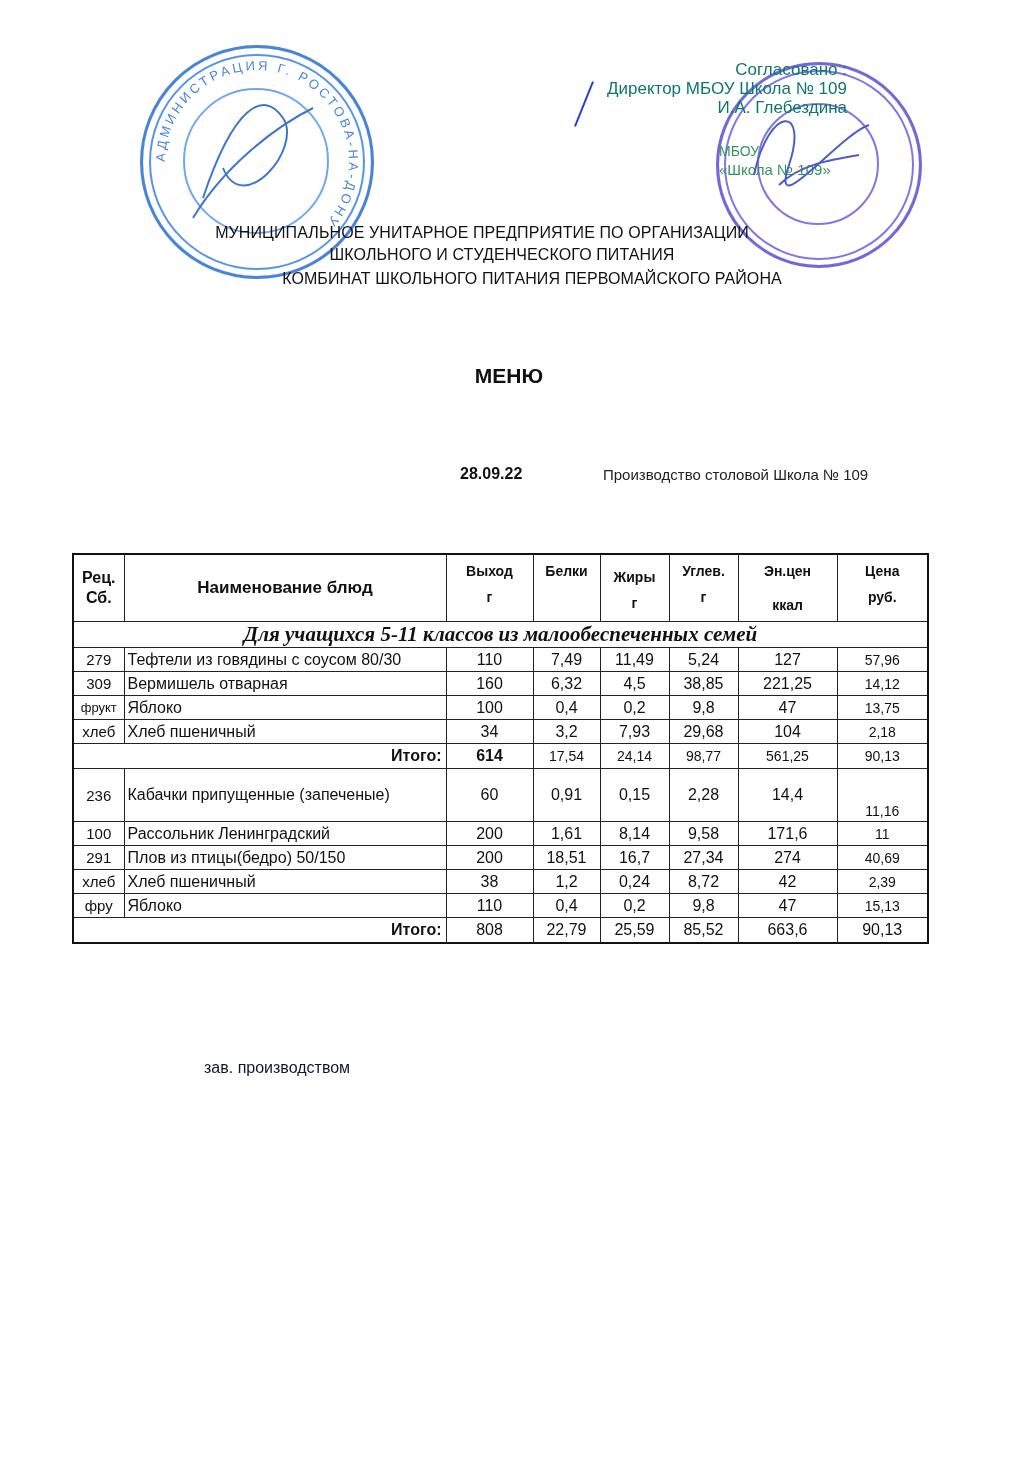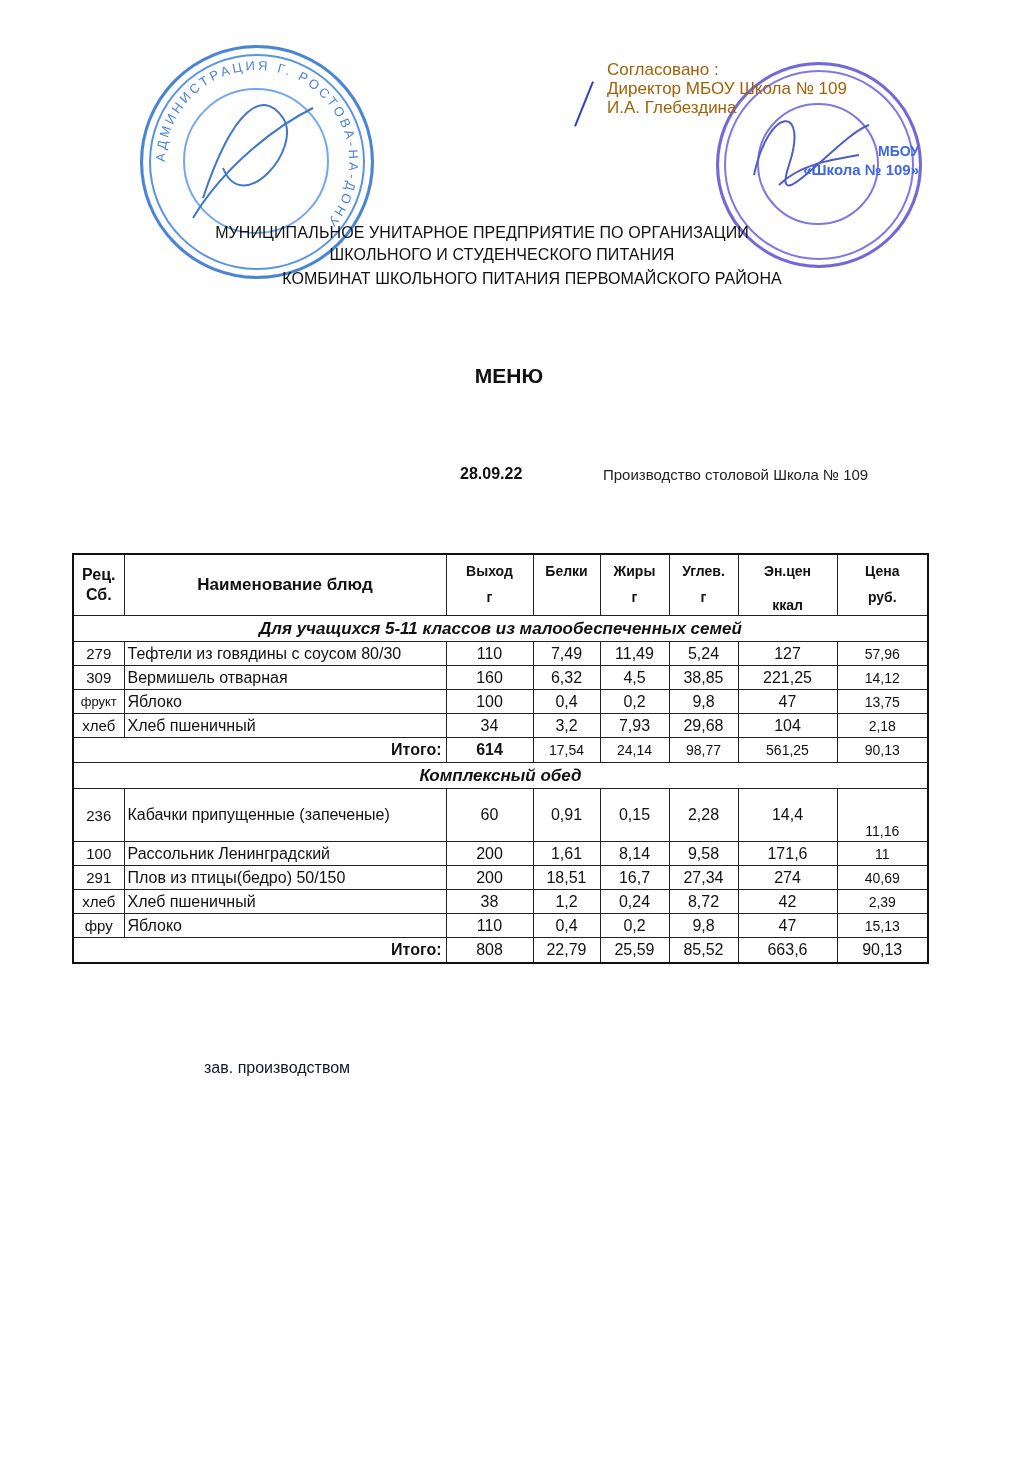--- a/index.html
+++ b/index.html
@@ -27,26 +27,26 @@
     .stamp-right {
       left: 716px; top: 62px; width: 200px; height: 200px;
       border: 3px solid #5b4fd0; box-shadow: inset 0 0 0 5px #fff, inset 0 0 0 7px #6a5fe0;
       opacity: 0.85;
     }
     .stamp-right .inner {
       position: absolute; left: 38px; top: 38px; width: 118px; height: 118px;
       border-radius: 50%; border: 2px solid #6a5fe0;
     }
     .stamp-right .center-text {
-      position: absolute; left: 0; width: 100%; text-align: right;
-      color: #1d4ed8; font-weight: bold; font-size: 14px;
+      position: absolute; left: 0; width: 100%; text-align: left;
+      color: #15803d; font-weight: normal; font-size: 14px;
     }
 
     .approval {
-      left: 607px; top: 60px; font-size: 17px; line-height: 19px; color: #a16207;
+      left: 607px; top: 60px; font-size: 17px; line-height: 19px; color: #0f766e; text-align: right;
     }
     .sign-line {
       position: absolute; left: 583px; top: 80px; width: 2px; height: 48px;
       background: #2f43b8; transform: rotate(22deg);
     }
 
     .org {
       position: absolute; left: 0; width: 1024px; text-align: center;
       font-size: 16px; font-weight: normal; letter-spacing: 0.1px; color: #111;
     }
@@ -71,21 +71,21 @@
       font-size: 16px;
     }
     table.menu td, table.menu th {
       border: 1px solid #222; padding: 0; text-align: center; vertical-align: middle;
       overflow: hidden; white-space: nowrap;
     }
     table.menu { border: 2px solid #111; }
     th { font-weight: bold; font-size: 14px; line-height: 20px; }
     th.name-head { font-size: 17px; }
     .hdr-row th { height: 54px; }
-    .section td { font-weight: bold; font-style: italic; font-size: 17px; height: 25px; border: 2px solid #111; }
+    .section td { font-weight: bold; font-style: italic; font-size: 21px; height: 25px; border: 2px solid #111; font-family: Liberation Serif, serif; }
     .item td { height: 23px; }
     .item td.name { text-align: left; padding-left: 3px; }
     .item td.code { font-size: 15px; }
     .item td.nm-small { font-size: 12px; }
     .item td.price { font-size: 14px; }
     .tall td { height: 50px; }
     .tall td.name { white-space: normal; line-height: 22px; }
     .tall td.price { vertical-align: bottom; padding-bottom: 2px; }
     .total td { height: 24px; }
     .total td.label { text-align: right; padding-right: 4px; font-weight: bold; }
@@ -155,21 +155,21 @@
         </th>
     <th class="name-head">Наименование блюд</th>
     <th style="vertical-align:top;padding-top:6px;">
           <div>Выход</div>
           <div style="margin-top:6px;">г</div>
         </th>
     <th style="vertical-align:top;padding-top:6px;">
           <div>Белки</div>
           <div></div>
         </th>
-    <th style="vertical-align:top;padding-top:6px;">
+    <th style="vertical-align:top;padding-top:12px;">
           <div>Жиры</div>
           <div style="margin-top:6px;">г</div>
         </th>
     <th style="vertical-align:top;padding-top:6px;">
           <div>Углев.</div>
           <div style="margin-top:6px;">г</div>
         </th>
     <th style="vertical-align:top;padding-top:6px;">
           <div>Эн.цен</div>
           <div style="margin-top:14px;">ккал</div>
@@ -227,23 +227,20 @@
     </tbody>
   <tbody>
       <tr class="total">
     <td colspan="2" class="label">Итого:</td>
     <td class="bold">614</td>
     <td class="price" style="font-size:14px">17,54</td>
     <td style="font-size:14px">24,14</td>
     <td style="font-size:14px">98,77</td>
     <td style="font-size:14px">561,25</td>
     <td style="font-size:14px">90,13</td>
-  </tr>
-  <tr class="section">
-    <td colspan="8">Комплексный  обед</td>
   </tr>
   </tbody>
     <tbody id="lunch-body">
       <tr class="item tall">
         <td class="code">236</td>
         <td class="name">Кабачки припущенные (запеченые)</td>
         <td>60</td>
         <td>0,91</td>
         <td>0,15</td>
         <td>2,28</td>

